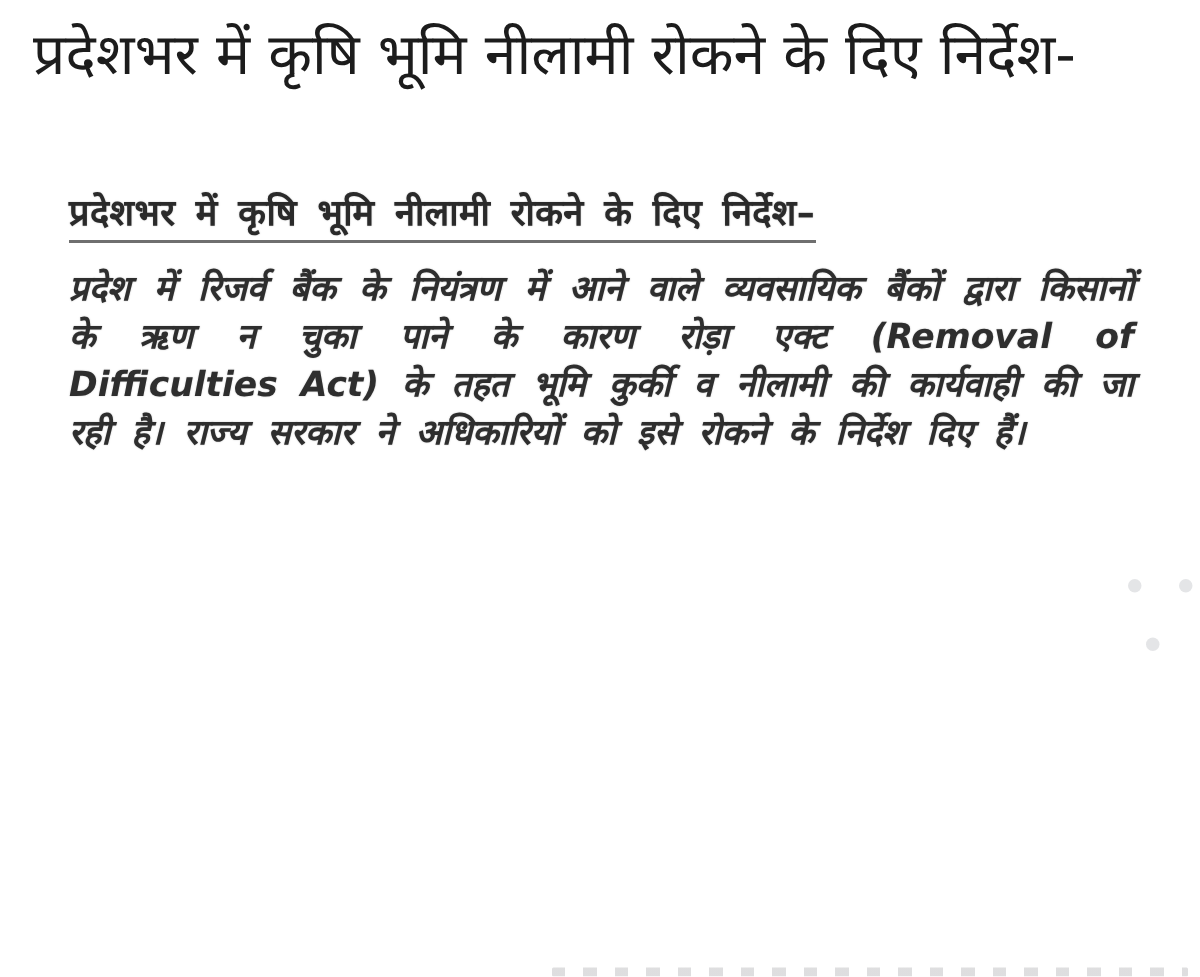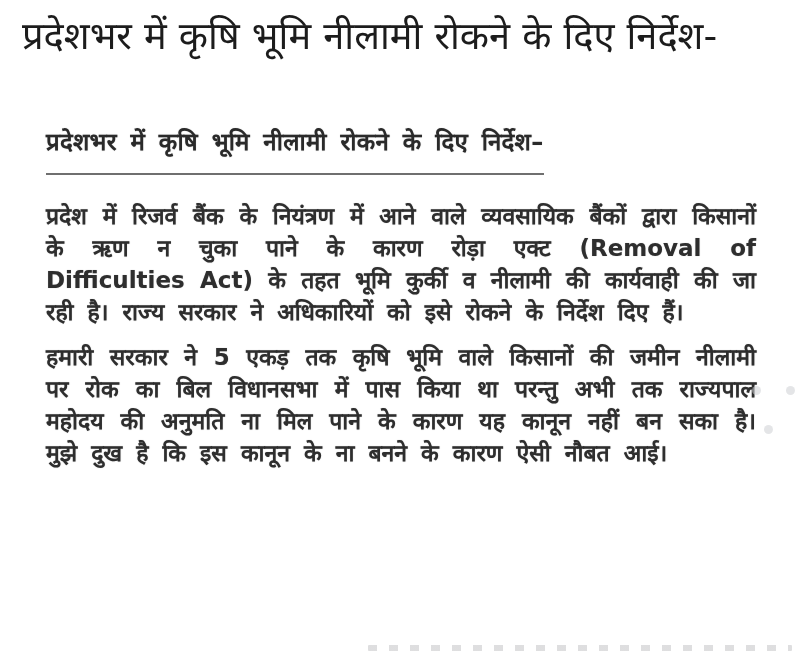--- a/index.html
+++ b/index.html
@@ -36,36 +36,37 @@
     color: #2e2e2e;
   }
   .doc-heading {
     margin: 0;
     font-size: 24px;
     font-weight: 700;
     word-spacing: 5px;
     letter-spacing: 0.3px;
     color: #2a2a2a;
     display: inline-block;
-    padding-bottom: 16px;
+    padding-bottom: 3px;
     border-bottom: 2px solid #6f6f6f;
     text-shadow: 0 0 1px rgba(42,42,42,0.35);
   }
   .doc p {
     margin: 13px 0 0 0;
     font-size: 23px;
     line-height: 32px;
     font-weight: 600;
     text-align: justify;
     word-spacing: 6px;
     color: #2e2e2e;
     text-shadow: 0 0 1px rgba(46,46,46,0.35);
   }
   .doc p.first {
-    margin-top: 25px;
+    margin-top: 15px;
+    font-style: italic;
   }
 
   
   .cutoff-strip {
     position: absolute;
     left: 368px;
     bottom: 0;
     width: 424px;
     height: 6px;
     background: repeating-linear-gradient(
@@ -96,21 +97,20 @@
 
   <h1 class="page-title">प्रदेशभर में कृषि भूमि नीलामी रोकने के दिए निर्देश-</h1>
 
   <div class="doc">
 
     <h2 class="doc-heading">प्रदेशभर में कृषि भूमि नीलामी रोकने के दिए निर्देश–</h2>
 
     <p class="first">प्रदेश में रिजर्व बैंक के नियंत्रण में आने वाले व्यवसायिक बैंकों द्वारा किसानों के ऋण न चुका पाने के कारण रोड़ा एक्ट (Removal of Difficulties Act) के तहत भूमि कुर्की व नीलामी की कार्यवाही की जा रही है। राज्य सरकार ने अधिकारियों को इसे रोकने के निर्देश दिए हैं।</p>
 
 
-    <p>हमारी सरकार ने 5 एकड़ तक कृषि भूमि वाले किसानों की जमीन नीलामी पर रोक का बिल विधानसभा में पास किया था परन्तु अभी तक राज्यपाल महोदय की अनुमति ना मिल पाने के कारण यह कानून नहीं बन सका है। मुझे दुख है कि इस कानून के ना बनने के कारण ऐसी नौबत आई।</p>
 
   </div>
 
   <div class="cutoff-strip"></div>
 
   <span class="scan-dot d1"></span>
   <span class="scan-dot d2"></span>
   <span class="scan-dot d3"></span>
 
 </div>

